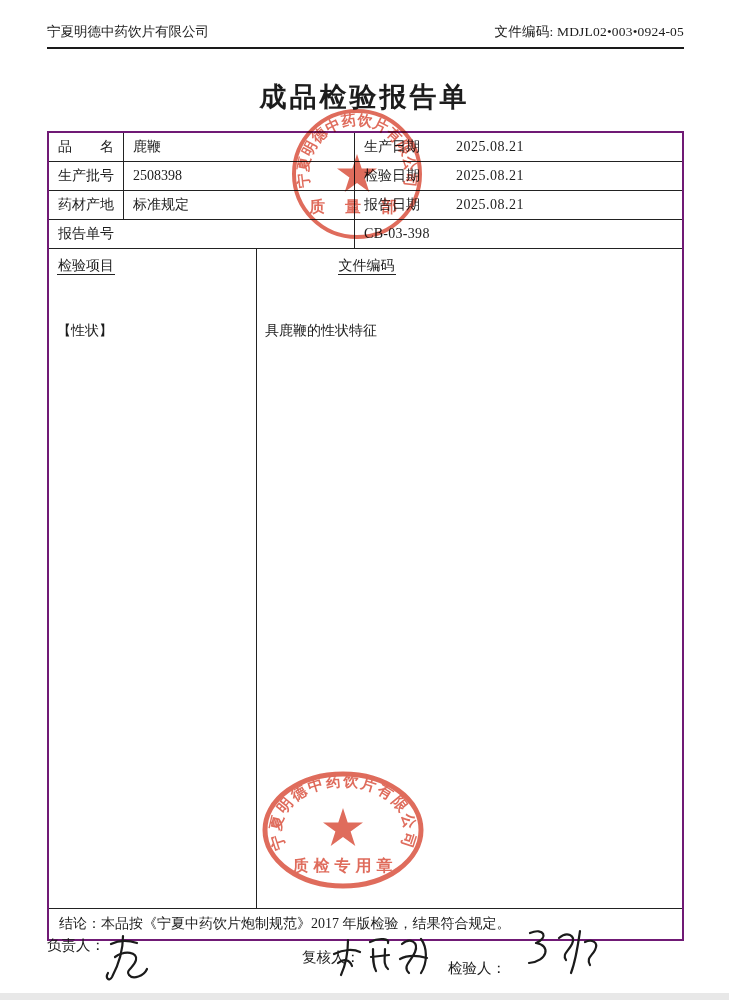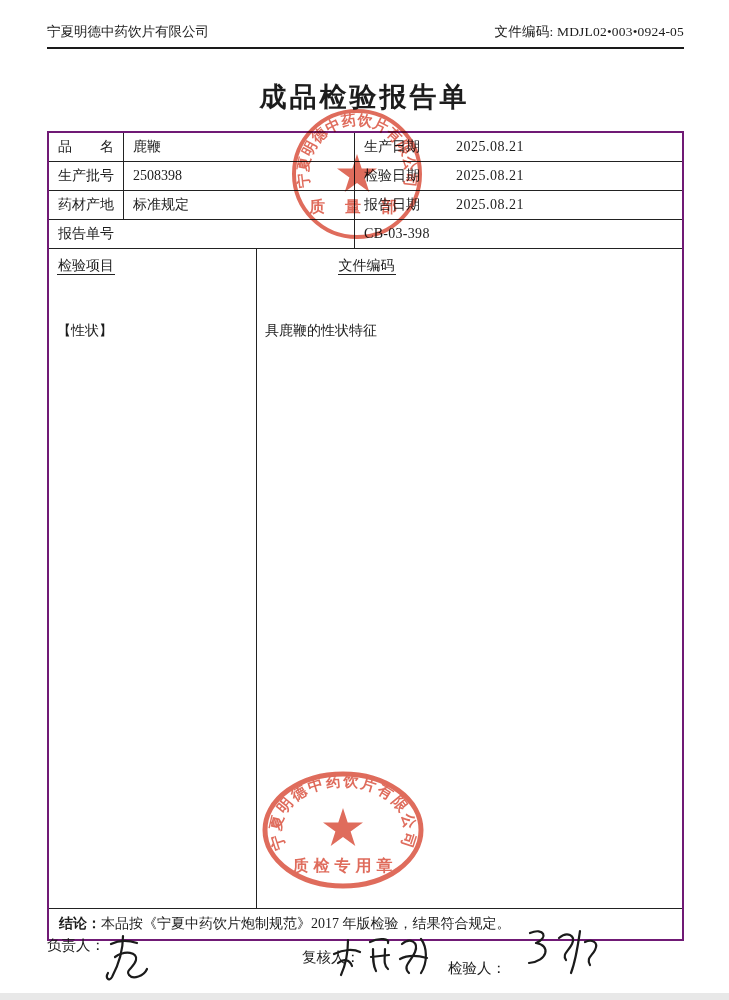--- a/index.html
+++ b/index.html
@@ -34,21 +34,21 @@
   .col { width:208px; font-size:14px; }
   .col + .col { }
   .col-item, .col-std { border-right:1px solid #222; }
   .col-res { width:219px; }
   .col-h { margin-top:7px; text-align:center; line-height:20px; }
   .col-h.left { text-align:left; padding-left:8px; }
   .u { border-bottom:1px solid #222; padding:0 1px 1px; }
   .col-body { margin-top:45px; padding:0 8px; line-height:20px; }
 
   .conclusion { height:30px; line-height:29px; font-size:14px; padding-left:10px; }
-  .b { font-weight:bold;margin-top:48px; }
+  .b { font-weight:normal;margin-top:48px; }
 
   
   .sig-label { position:absolute; font-size:14.5px; }
   .sig-svg { position:absolute; }
   .sig-svg path { fill:none; stroke:#1b1b1b; stroke-width:2.2; stroke-linecap:round; stroke-linejoin:round; }
 
   
   .stamp { position:absolute; mix-blend-mode:multiply; opacity:.82; pointer-events:none; }
   .stamp text { font-family:"Liberation Serif","DejaVu Serif",serif; font-weight:bold; }
 

